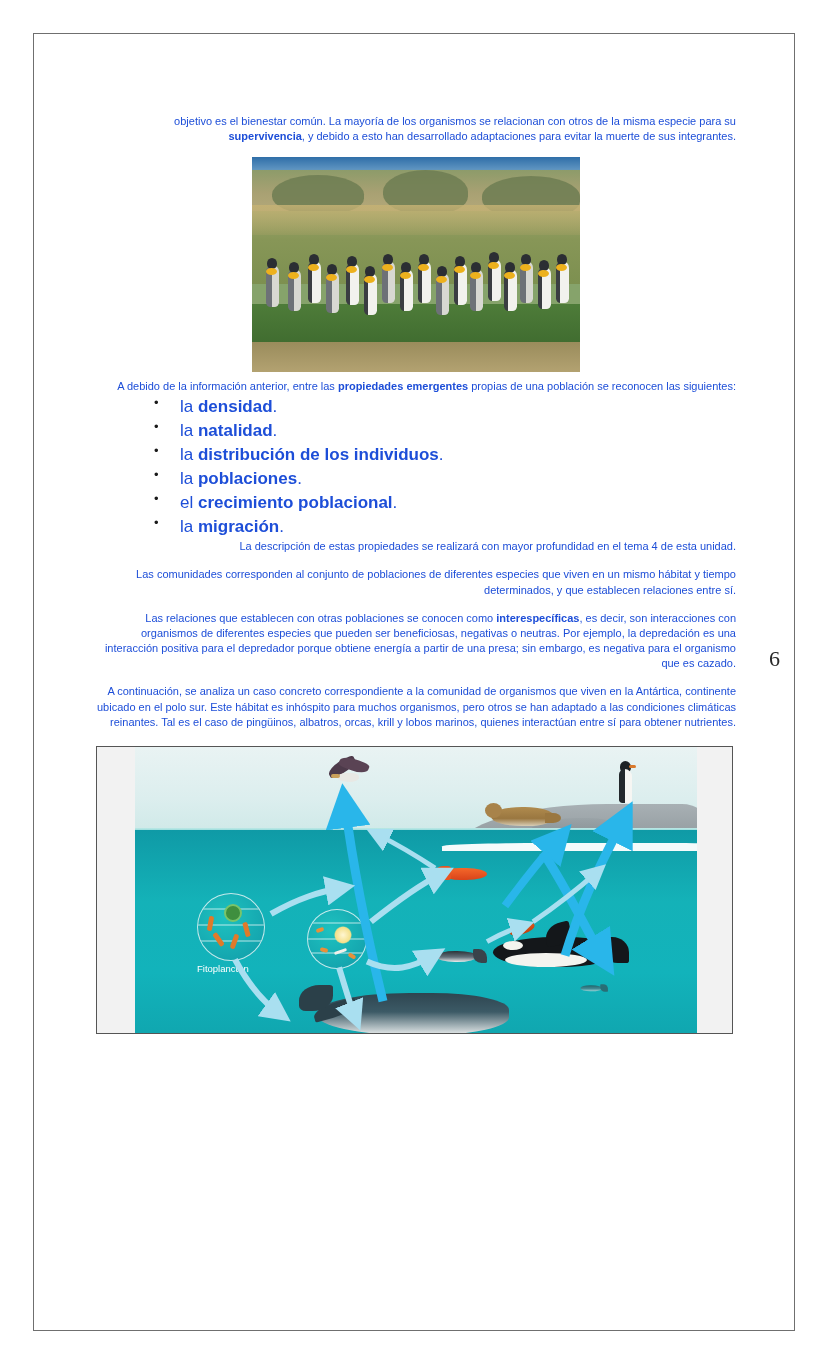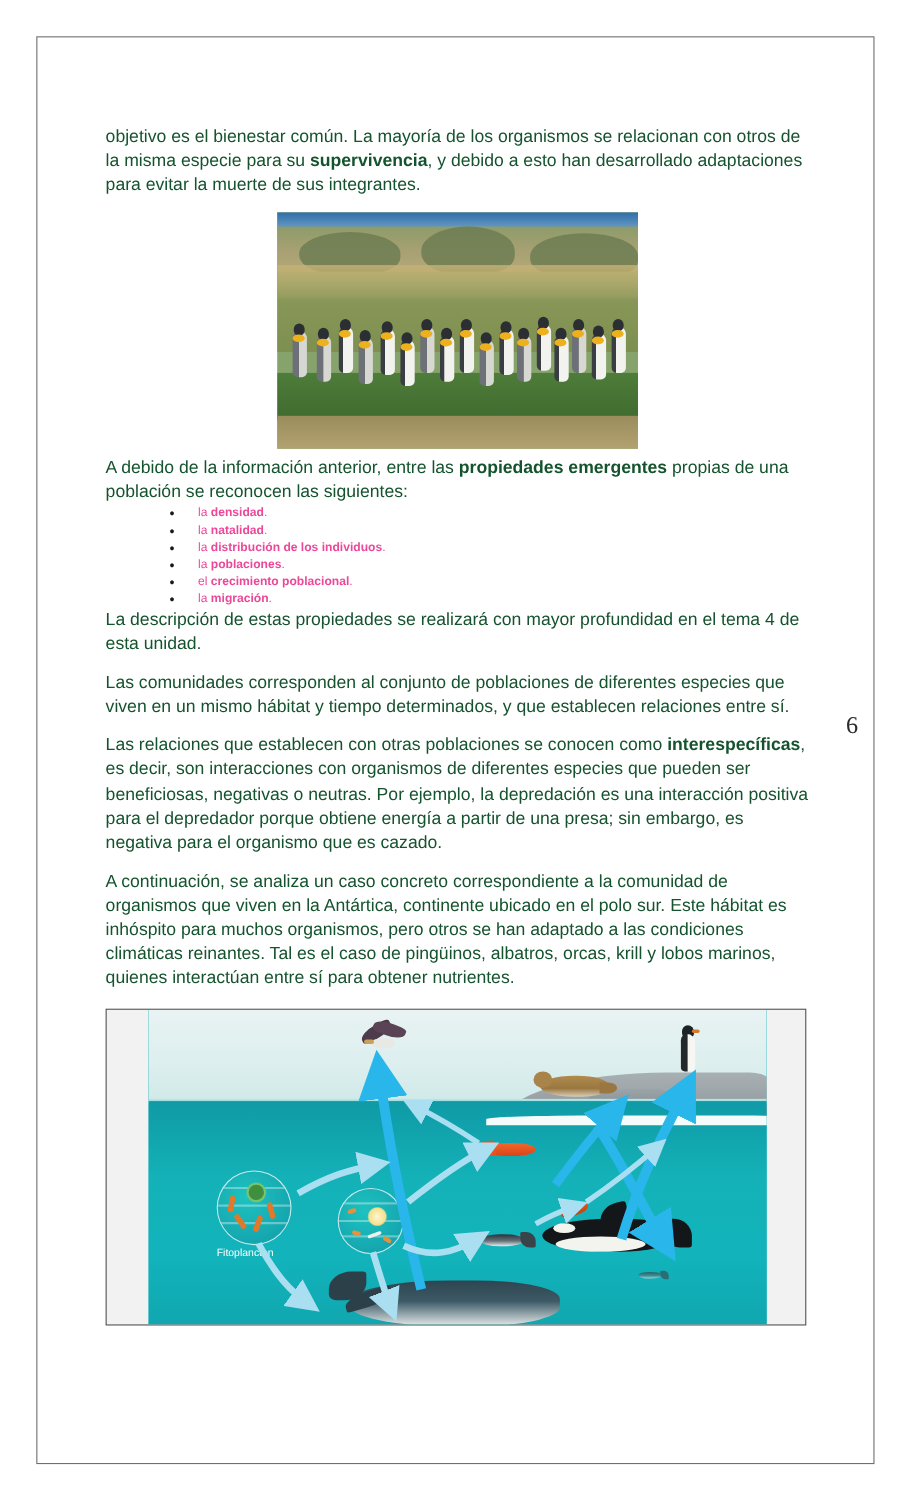--- a/index.html
+++ b/index.html
@@ -30,24 +30,24 @@
     box-sizing: border-box;
   }
   .content {
     position: absolute;
     left: 62px;
     top: 80px;
     width: 640px;
   }
   p.body-text {
     margin: 0 0 13px 0;
-    font-size: 16px;
+    font-size: 11px;
     line-height: 1.38;
-    color: #14532d;
-    text-align: left;
+    color: #1d4ed8;
+    text-align: right;
   }
   p.tight { margin-bottom: 0; }
   b, .bold { font-weight: bold; }
 
   
   .photo-wrap {
     margin: 9px 0 7px 0;
     display: flex;
     justify-content: center;
   }
@@ -112,23 +112,23 @@
     margin: 0 0 13px 0;
   }
 
   
   ul.props {
     margin: 0 0 0 0;
     padding-left: 58px;
     list-style: none;
   }
   ul.props li {
-    font-size: 11px;
+    font-size: 17px;
     line-height: 1.42;
-    color: #ec4899;
+    color: #1d4ed8;
     position: relative;
     padding-left: 26px;
   }
   ul.props li:before {
     content: "\2022";
     position: absolute;
     left: 0; top: -1px;
     font-size: 13px;
     color: #1a1a1a;
   }

